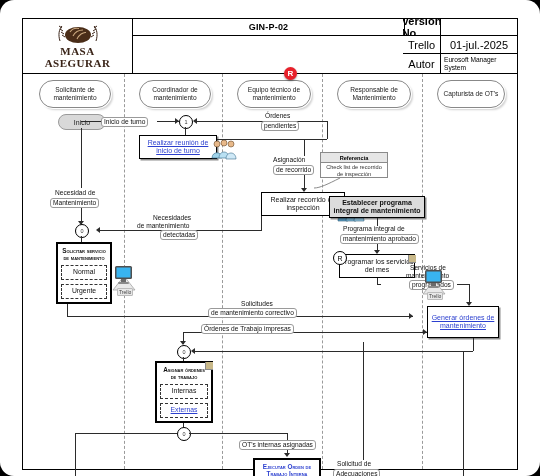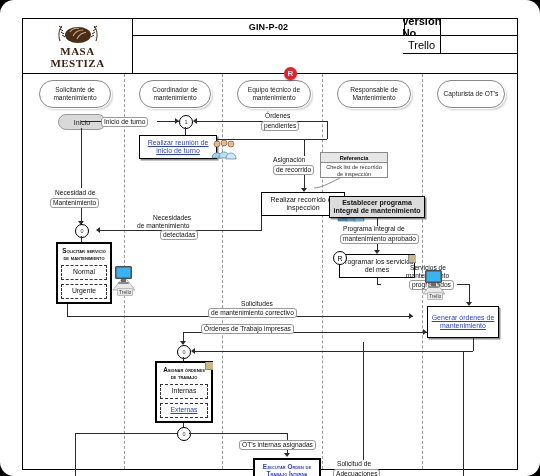--- a/index.html
+++ b/index.html
@@ -104,31 +104,36 @@
             </g>
             <ellipse cx="26" cy="12" rx="13" ry="8" fill="#4a2d18"></ellipse>
             <g stroke="#c9a77e" stroke-width="1.1" fill="none">
               <path d="M18 9 C20 6 24 5 27 5.5"></path>
               <path d="M21 13 C23 9 27 7 31 7"></path>
               <path d="M25 16 C27 12 31 9 34 9.5"></path>
             </g>
           </svg>
         </div>
         <div class="logo-txt">MASA</div>
-        <div class="logo-txt">MESTIZA</div>
+        <div class="logo-txt">ASEGURAR</div>
       </div>
 
       <div class="hdr-code">GIN-P-02</div>
 
       <div class="hdr-r">
         <div class="r-row r1">
           <div class="cell cL">Versión No.</div>
         </div>
         <div class="r-row r2">
           <div class="cell cL2">Trello</div>
+          <div class="cell cR">01-jul.-2025</div>
+        </div>
+        <div class="r-row r3">
+          <div class="cell cL2">Autor</div>
+          <div class="cell cRs">Eurosoft Manager System</div>
         </div>
       </div>
     </div>
 
     <div class="rbadge" style="left:261px;top:48px;">R</div>
 
     <div class="lanes">
       <div class="lane-div" style="left:101px;"></div>
       <div class="lane-div" style="left:199px;"></div>
       <div class="lane-div" style="left:299px;"></div>

